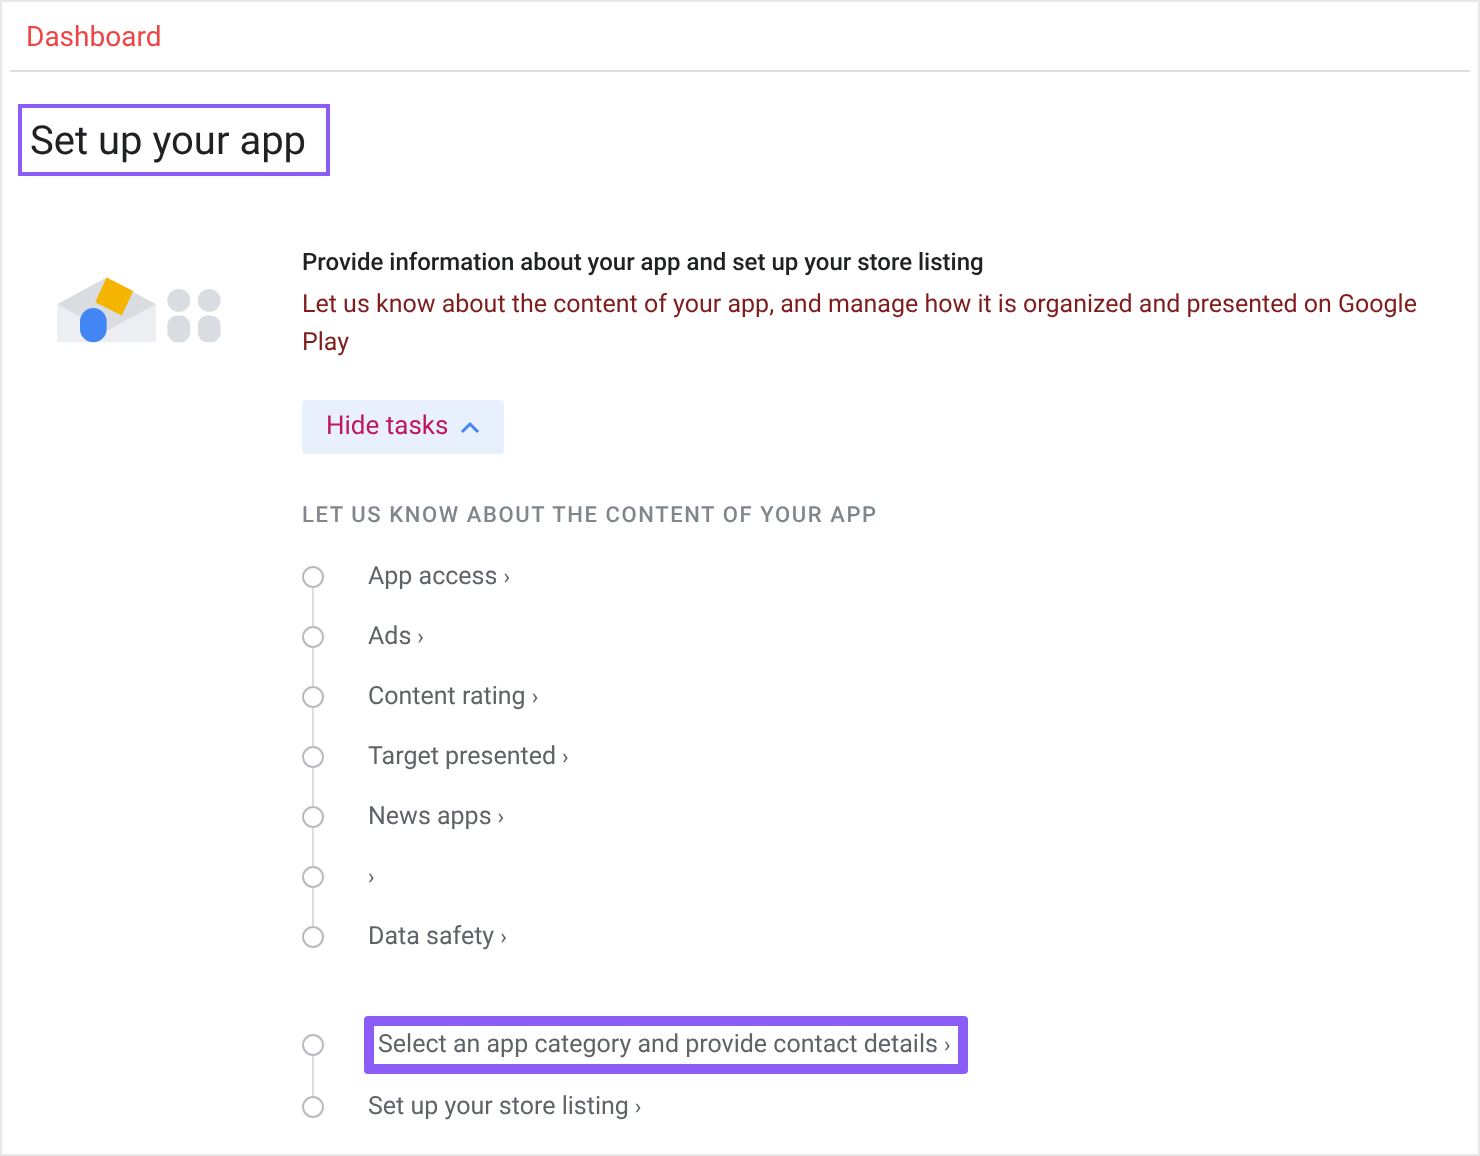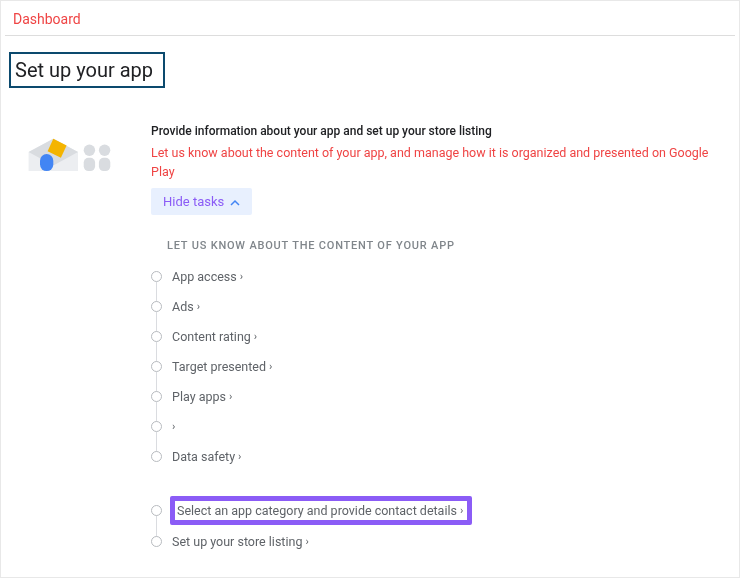--- a/index.html
+++ b/index.html
@@ -18,21 +18,21 @@
     color: #ef4444;
   }
   .hr1 {
     border: none;
     border-top: 1px solid #ddd;
     margin: 0 4px;
   }
   .page-title-box {
     display: inline-block;
     margin: 16px 0 0 8px;
-    border: 2px solid #0c4a6e;
+    border: 2px solid #8b5cf6;
     padding: 4px 10px 4px 4px;
     font-size: 20px;
     font-weight: 400;
     color: #202124;
   }
   .main-row {
     display: flex;
     padding-top: 36px;
   }
   .illustration {
@@ -43,54 +43,54 @@
   .illustration svg { width: 95px; height: 60px; }
   .content { flex: 1; padding-right: 20px; }
   .card-title {
     font-size: 12px;
     font-weight: 500;
     color: #202124;
     margin-bottom: 6px;
   }
   .card-desc {
     font-size: 12.5px;
-    color: #ef4444;
-    margin-bottom: 6px;
+    color: #7f1d1d;
+    margin-bottom: 18px;
     line-height: 1.5;
   }
   .hide-tasks-btn {
     display: inline-flex;
     align-items: center;
     gap: 6px;
     font-size: 13px;
-    color: #8b5cf6;
+    color: #be185d;
     background: #e8f0fe;
     padding: 6px 12px;
     border-radius: 2px;
     cursor: pointer;
     margin-bottom: 18px;
     border: none;
     font-family: inherit;
   }
   .chev-up {
     width: 10px; height: 10px;
     display: inline-block;
   }
   .section-label {
     font-size: 11px;
     letter-spacing: 0.8px;
     color: #80868b;
     font-weight: 500;
-    margin: 6px 0 12px 16px;
+    margin: 6px 0 12px 0;
   }
   .steps { position: relative; }
   .step-row {
     display: flex;
     align-items: center;
-    gap: 8px;
+    gap: 20px;
     position: relative;
     min-height: 30px;
     padding-bottom: 4px;
   }
   .step-row:not(.last)::before {
     content: "";
     position: absolute;
     left: 5px;
     top: 18px;
     width: 1px;
@@ -190,21 +190,21 @@
       <div class="step-row">
         <span class="step-bullet"></span>
         <span class="step-link">
           <span>Target presented</span>
           <span class="step-chevron">›</span>
         </span>
       </div>
       <div class="step-row">
         <span class="step-bullet"></span>
         <span class="step-link">
-          <span>Play apps</span>
+          <span>News apps</span>
           <span class="step-chevron">›</span>
         </span>
       </div>
       <div class="step-row">
         <span class="step-bullet"></span>
         <span class="step-link">
           <span class="step-chevron">›</span>
         </span>
       </div>
       <div class="step-row last">

